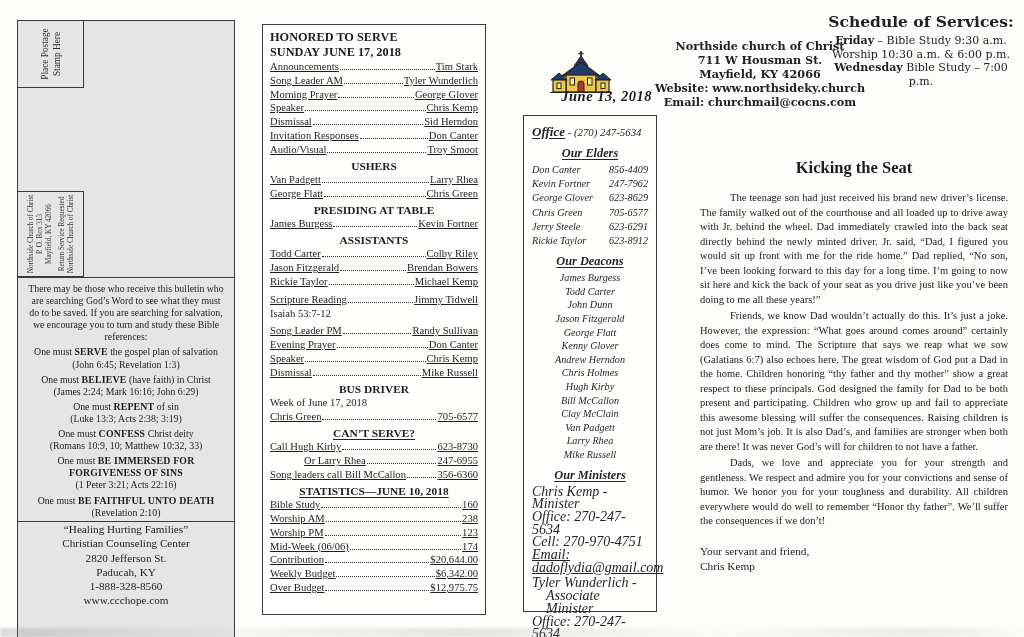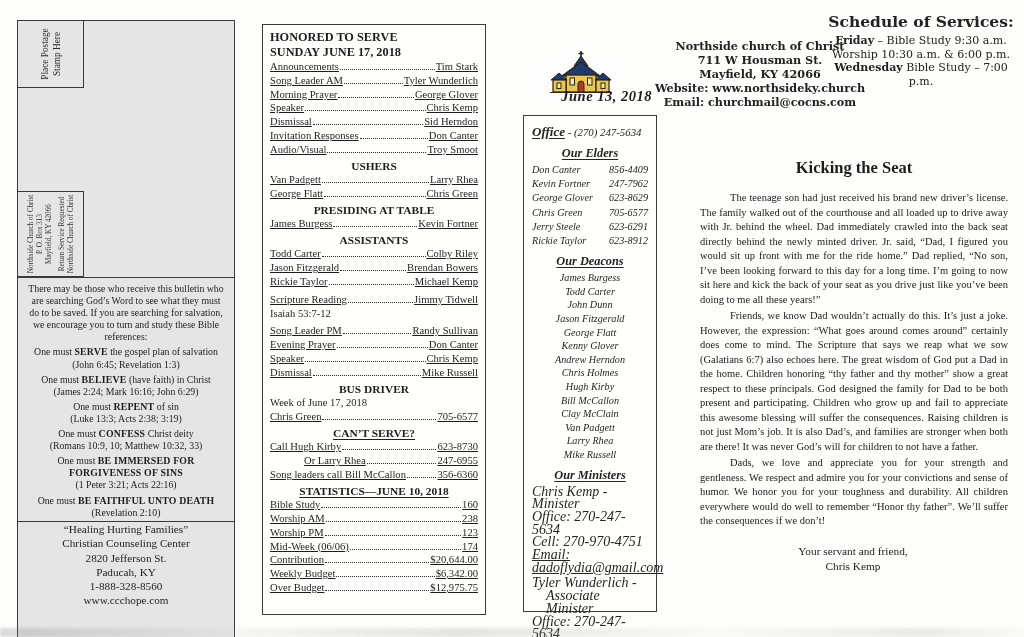--- a/index.html
+++ b/index.html
@@ -99,21 +99,21 @@
   .min-block { margin-top:3px; }
   .min-line.email { text-decoration:underline; text-underline-offset:1px; }
   .min-line.indent2 { padding-left:14px; }
   
   .article { position:absolute; left:700px; top:138px; width:308px;margin-top:20px; }
   .article-title { text-align:center; font-weight:bold; font-size:16.5px; margin-bottom:13px; }
   .article p {
     font-size:10.5px; line-height:14.5px; text-align:justify; text-indent:30px;
     margin-bottom:2px; color:#1a1a1a;
   }
-  .signoff { text-align:center; margin-top:15px; font-size:11.3px; line-height:15px; padding-right:2px; }
+  .signoff { text-align:left; margin-top:15px; font-size:11.3px; line-height:15px; padding-right:2px; }
   
   .smudge {
     position:absolute; left:0; right:0; bottom:0; height:9px;
     background:linear-gradient(90deg,
       rgba(130,130,130,.28), rgba(190,190,190,.10) 22%,
       rgba(140,140,140,.22) 45%, rgba(200,200,200,.06) 70%,
       rgba(150,150,150,.18) 90%, rgba(200,200,200,.05));
     filter:blur(1.5px);
   }
 </style>

